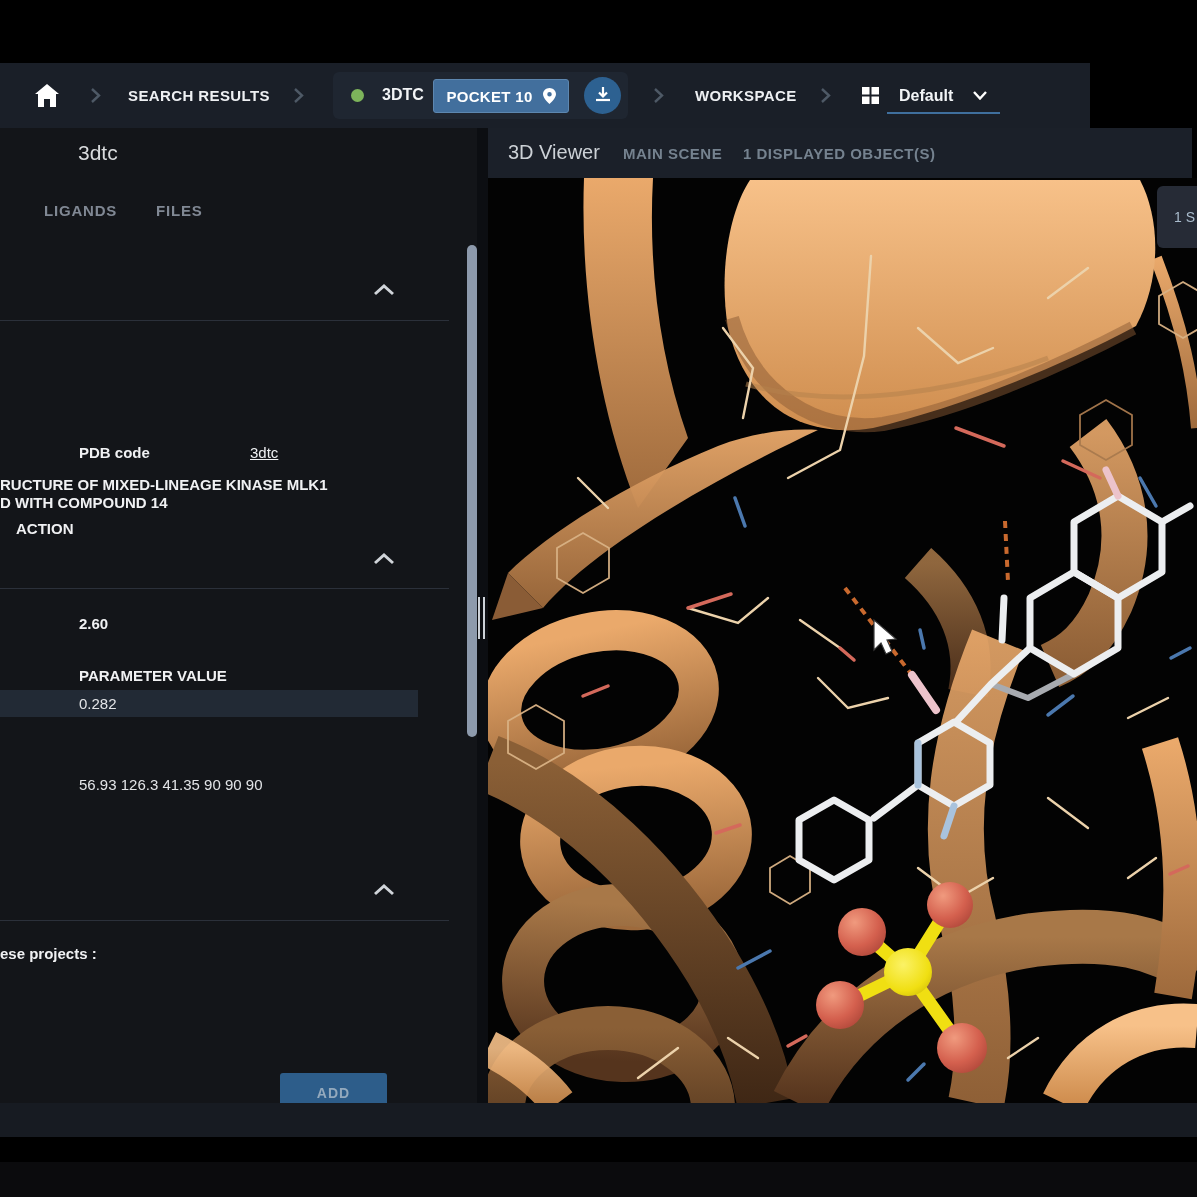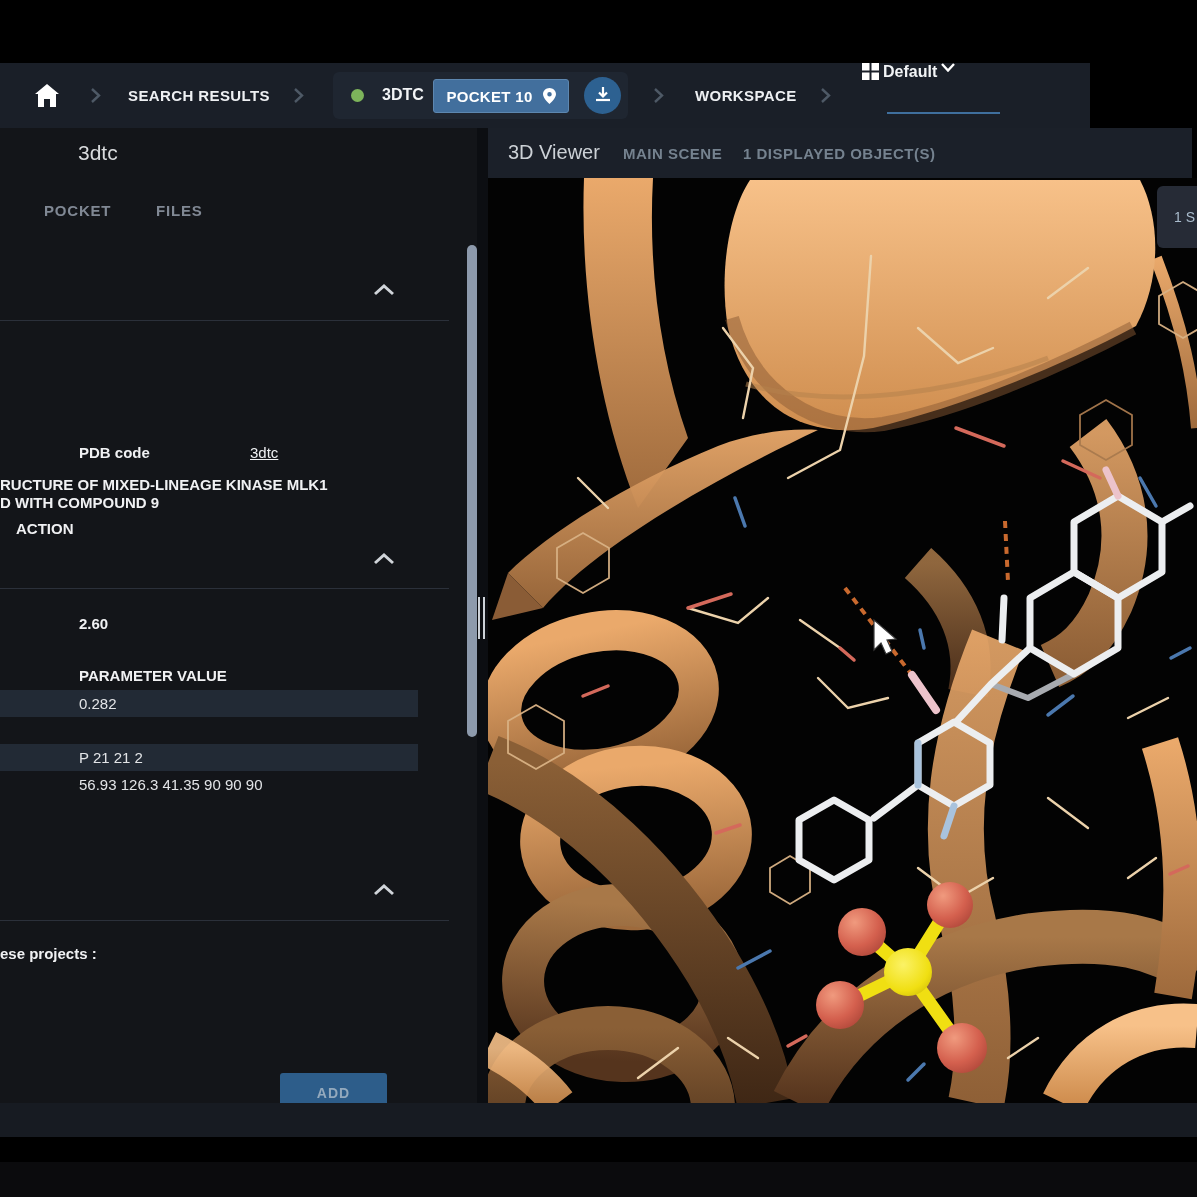--- a/index.html
+++ b/index.html
@@ -12,21 +12,21 @@
   .chev-sep{position:absolute;top:24px;width:12px;height:17px;}
   .home-btn{position:absolute;left:34px;top:20px;width:26px;height:25px;cursor:pointer;}
   .entity-pill{position:absolute;left:333px;top:9px;width:295px;height:47px;background:#1f2631;border-radius:6px;}
   .status-dot{position:absolute;left:18px;top:17px;width:13px;height:13px;border-radius:50%;background:#7db45b;}
   .entity-code{position:absolute;left:49px;top:14px;font-size:16px;font-weight:700;color:#f2f4f6;}
   .pocket-btn{position:absolute;left:100px;top:7px;width:134px;height:32px;background:#426f9d;border:1px solid #5d87b0;
               border-radius:3px;display:flex;align-items:center;justify-content:center;gap:10px;
               font-size:15px;font-weight:700;color:#fff;letter-spacing:.3px;cursor:pointer;}
   .dl-btn{position:absolute;left:251px;top:5px;width:37px;height:37px;border-radius:50%;background:#2d6191;
           display:flex;align-items:center;justify-content:center;cursor:pointer;}
-  .ws-select{position:absolute;left:862px;top:0;height:65px;display:flex;gap:4px;cursor:pointer;}
+  .ws-select{position:absolute;left:862px;top:0;height:65px;display:flex;align-items:center;gap:20px;cursor:pointer;}
   .ws-label{font-size:16px;font-weight:700;color:#f2f4f6;}
   .ws-underline{position:absolute;left:887px;top:49px;width:113px;height:2px;background:#3f6f9e;}
   
   .main{position:absolute;left:0;top:128px;width:1197px;height:975px;}
   .panel{position:absolute;left:0;top:0;width:488px;height:975px;background:#131519;overflow:hidden;}
   .p-abs{position:absolute;}
   .p-title{left:78px;top:13px;font-size:21px;color:#d9dbdd;}
   .p-tab{top:74px;font-size:15px;font-weight:700;letter-spacing:.8px;color:#808894;cursor:pointer;}
   .divider{position:absolute;left:0;width:449px;height:1px;background:#2b303a;}
   .collapse-btn{position:absolute;left:372px;width:28px;height:18px;cursor:pointer;}
@@ -118,49 +118,48 @@
         <path d="M1 1 L7 7.5 L13 1" fill="none" stroke="#fff" stroke-width="2.4"></path>
       </svg>
     </div>
     <div class="ws-underline"></div>
   </div>
 
   <div class="main">
 
     <aside class="panel">
       <div class="p-abs p-title">3dtc</div>
-      <div class="p-abs p-tab" style="left:44px">POCKET</div>
+      <div class="p-abs p-tab" style="left:44px">LIGANDS</div>
       <div class="p-abs p-tab" style="left:156px">FILES</div>
 
       <div class="collapse-btn" style="top:155px">
         <svg width="24" height="14" viewBox="0 0 24 14">
           <path d="M3 11 L12 3 L21 11" fill="none" stroke="#d0d4d9" stroke-width="3"></path>
           </svg>
       </div>
       <div class="divider" style="top:192px"></div>
 
       <div class="p-abs bold15" style="left:0;top:348px">RUCTURE OF MIXED-LINEAGE KINASE MLK1</div>
-      <div class="p-abs bold15" style="left:0;top:366px">D WITH COMPOUND 9</div>
+      <div class="p-abs bold15" style="left:0;top:366px">D WITH COMPOUND 14</div>
       <div class="p-abs bold15" style="left:16px;top:392px">ACTION</div>
 
       <div class="p-abs bold15" style="left:79px;top:316px">PDB code</div>
       <div class="p-abs reg15 pdb-link" style="left:250px;top:316px">3dtc</div>
 
       <div class="collapse-btn" style="top:424px">
         <svg width="24" height="14" viewBox="0 0 24 14">
           <path d="M3 11 L12 3 L21 11" fill="none" stroke="#d0d4d9" stroke-width="3"></path>
           </svg>
       </div>
       <div class="divider" style="top:460px"></div>
 
       <div class="p-abs bold15" style="left:79px;top:487px">2.60</div>
       <div class="p-abs bold15" style="left:79px;top:539px">PARAMETER VALUE</div>
 
       <div class="t-row hl" style="top:562px"><span>0.282</span></div>
-      <div class="t-row hl" style="top:616px"><span>P 21 21 2</span></div>
       <div class="t-row" style="top:643px"><span>56.93 126.3 41.35 90 90 90</span></div>
 
       <div class="collapse-btn" style="top:755px">
         <svg width="24" height="14" viewBox="0 0 24 14">
           <path d="M3 11 L12 3 L21 11" fill="none" stroke="#d0d4d9" stroke-width="3"></path>
           </svg>
       </div>
       <div class="divider" style="top:792px"></div>
 
       <div class="p-abs bold15" style="left:0;top:817px">ese projects :</div>

